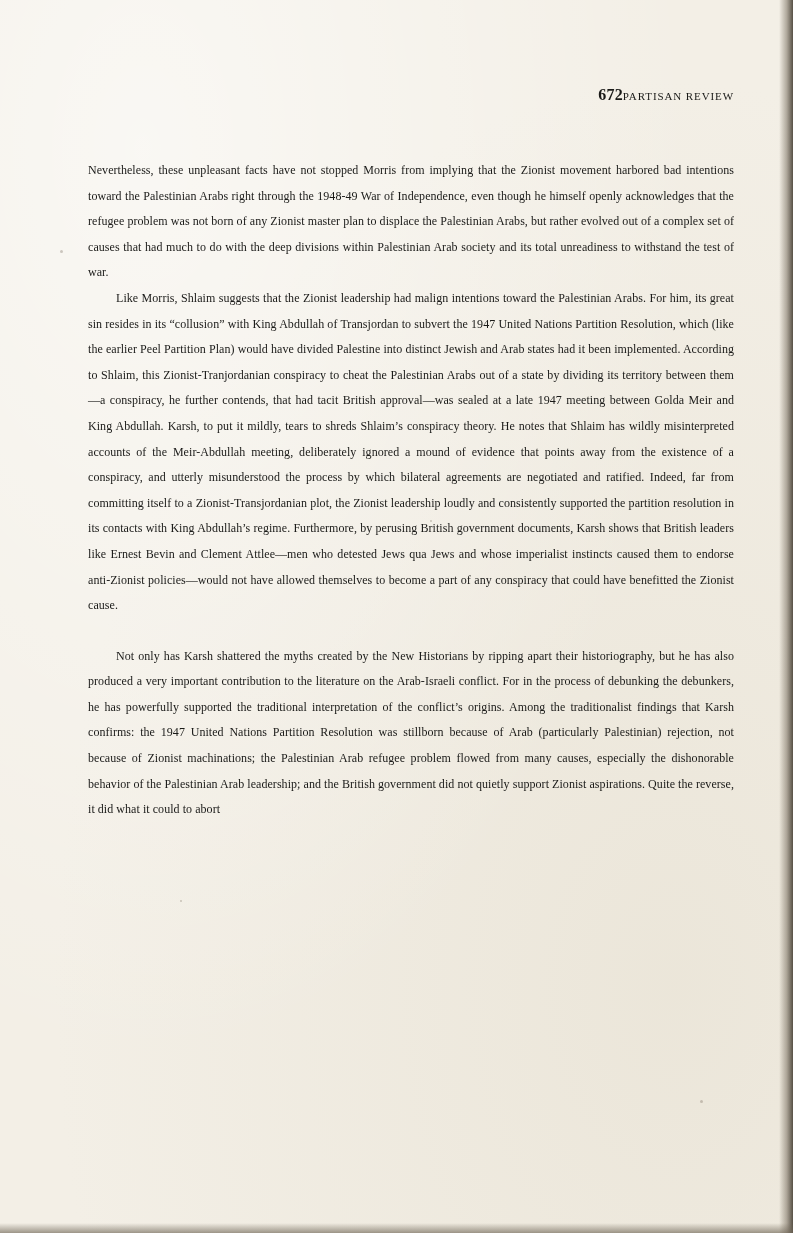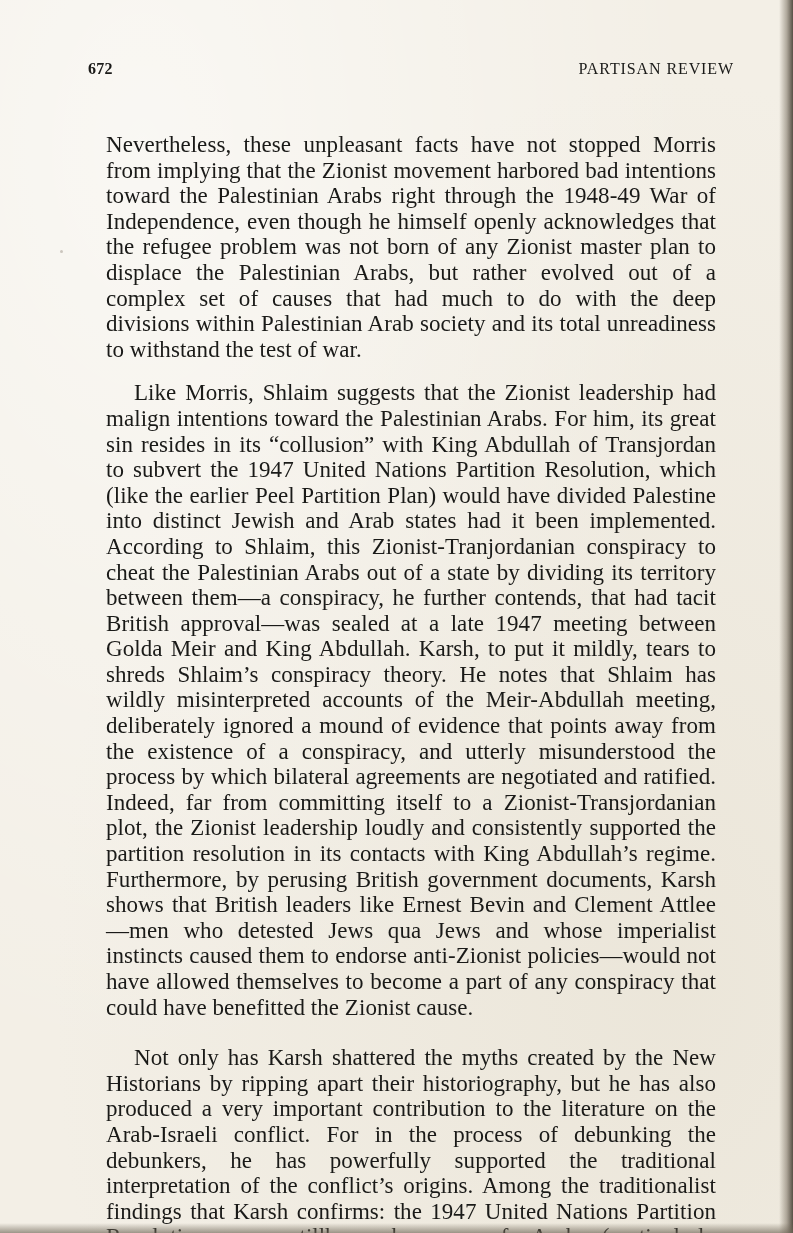--- a/index.html
+++ b/index.html
@@ -47,35 +47,36 @@
   }
   .content {
     position: absolute;
     left: 88px;
     top: 60px;
     width: 646px;
   }
   .runhead {
     display: flex;
     align-items: baseline;
-    justify-content: space-between;
+    justify-content: flex-end;
     margin-bottom: 54px;
   }
   .folio {
     font-weight: bold;
     font-size: 16px;
     letter-spacing: 0.2px;
   }
   .runtitle {
-    font-size: 16px;
+    font-size: 11px;
     letter-spacing: 0.9px;
+    margin-top: 30px;
   }
   .body-text p {
-    margin: 18px;
-    font-size: 23px;
+    margin: 0;
+    font-size: 12px;
     line-height: 25.6px;
     text-align: justify;
     text-justify: inter-word;
     letter-spacing: 0.05px;
     -webkit-hyphens: none;
     hyphens: none;
   }
   .body-text p.indent {
     text-indent: 28px;
   }

